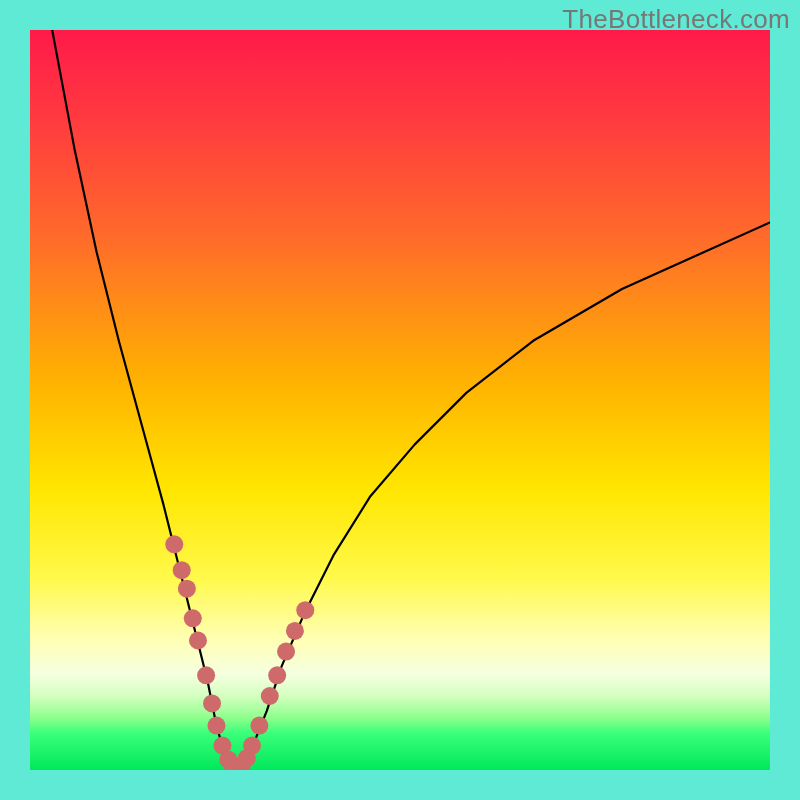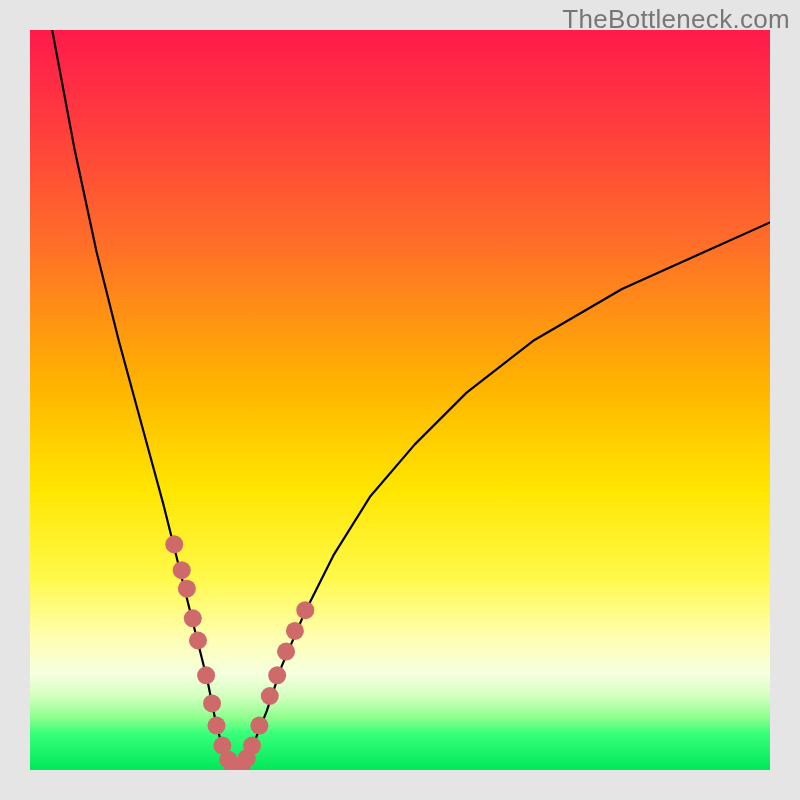--- a/index.html
+++ b/index.html
@@ -1,21 +1,21 @@
 <!DOCTYPE html>
 <html><head>
 <meta charset="utf-8">
 <style>
   * { margin: 0; padding: 0; box-sizing: border-box; }
   html, body { width: 800px; height: 800px; overflow: hidden; background: #000; }
   .frame {
     position: relative;
     width: 800px;
     height: 800px;
-    background: #e5e5e5;
+    background: #5eead4;
   }
   .plot-area {
     position: absolute;
     left: 30px;
     top: 30px;
     width: 740px;
     height: 740px;
     background: linear-gradient(to bottom,
       #ff1a4a 0%,
       #ff3a3f 12%,

